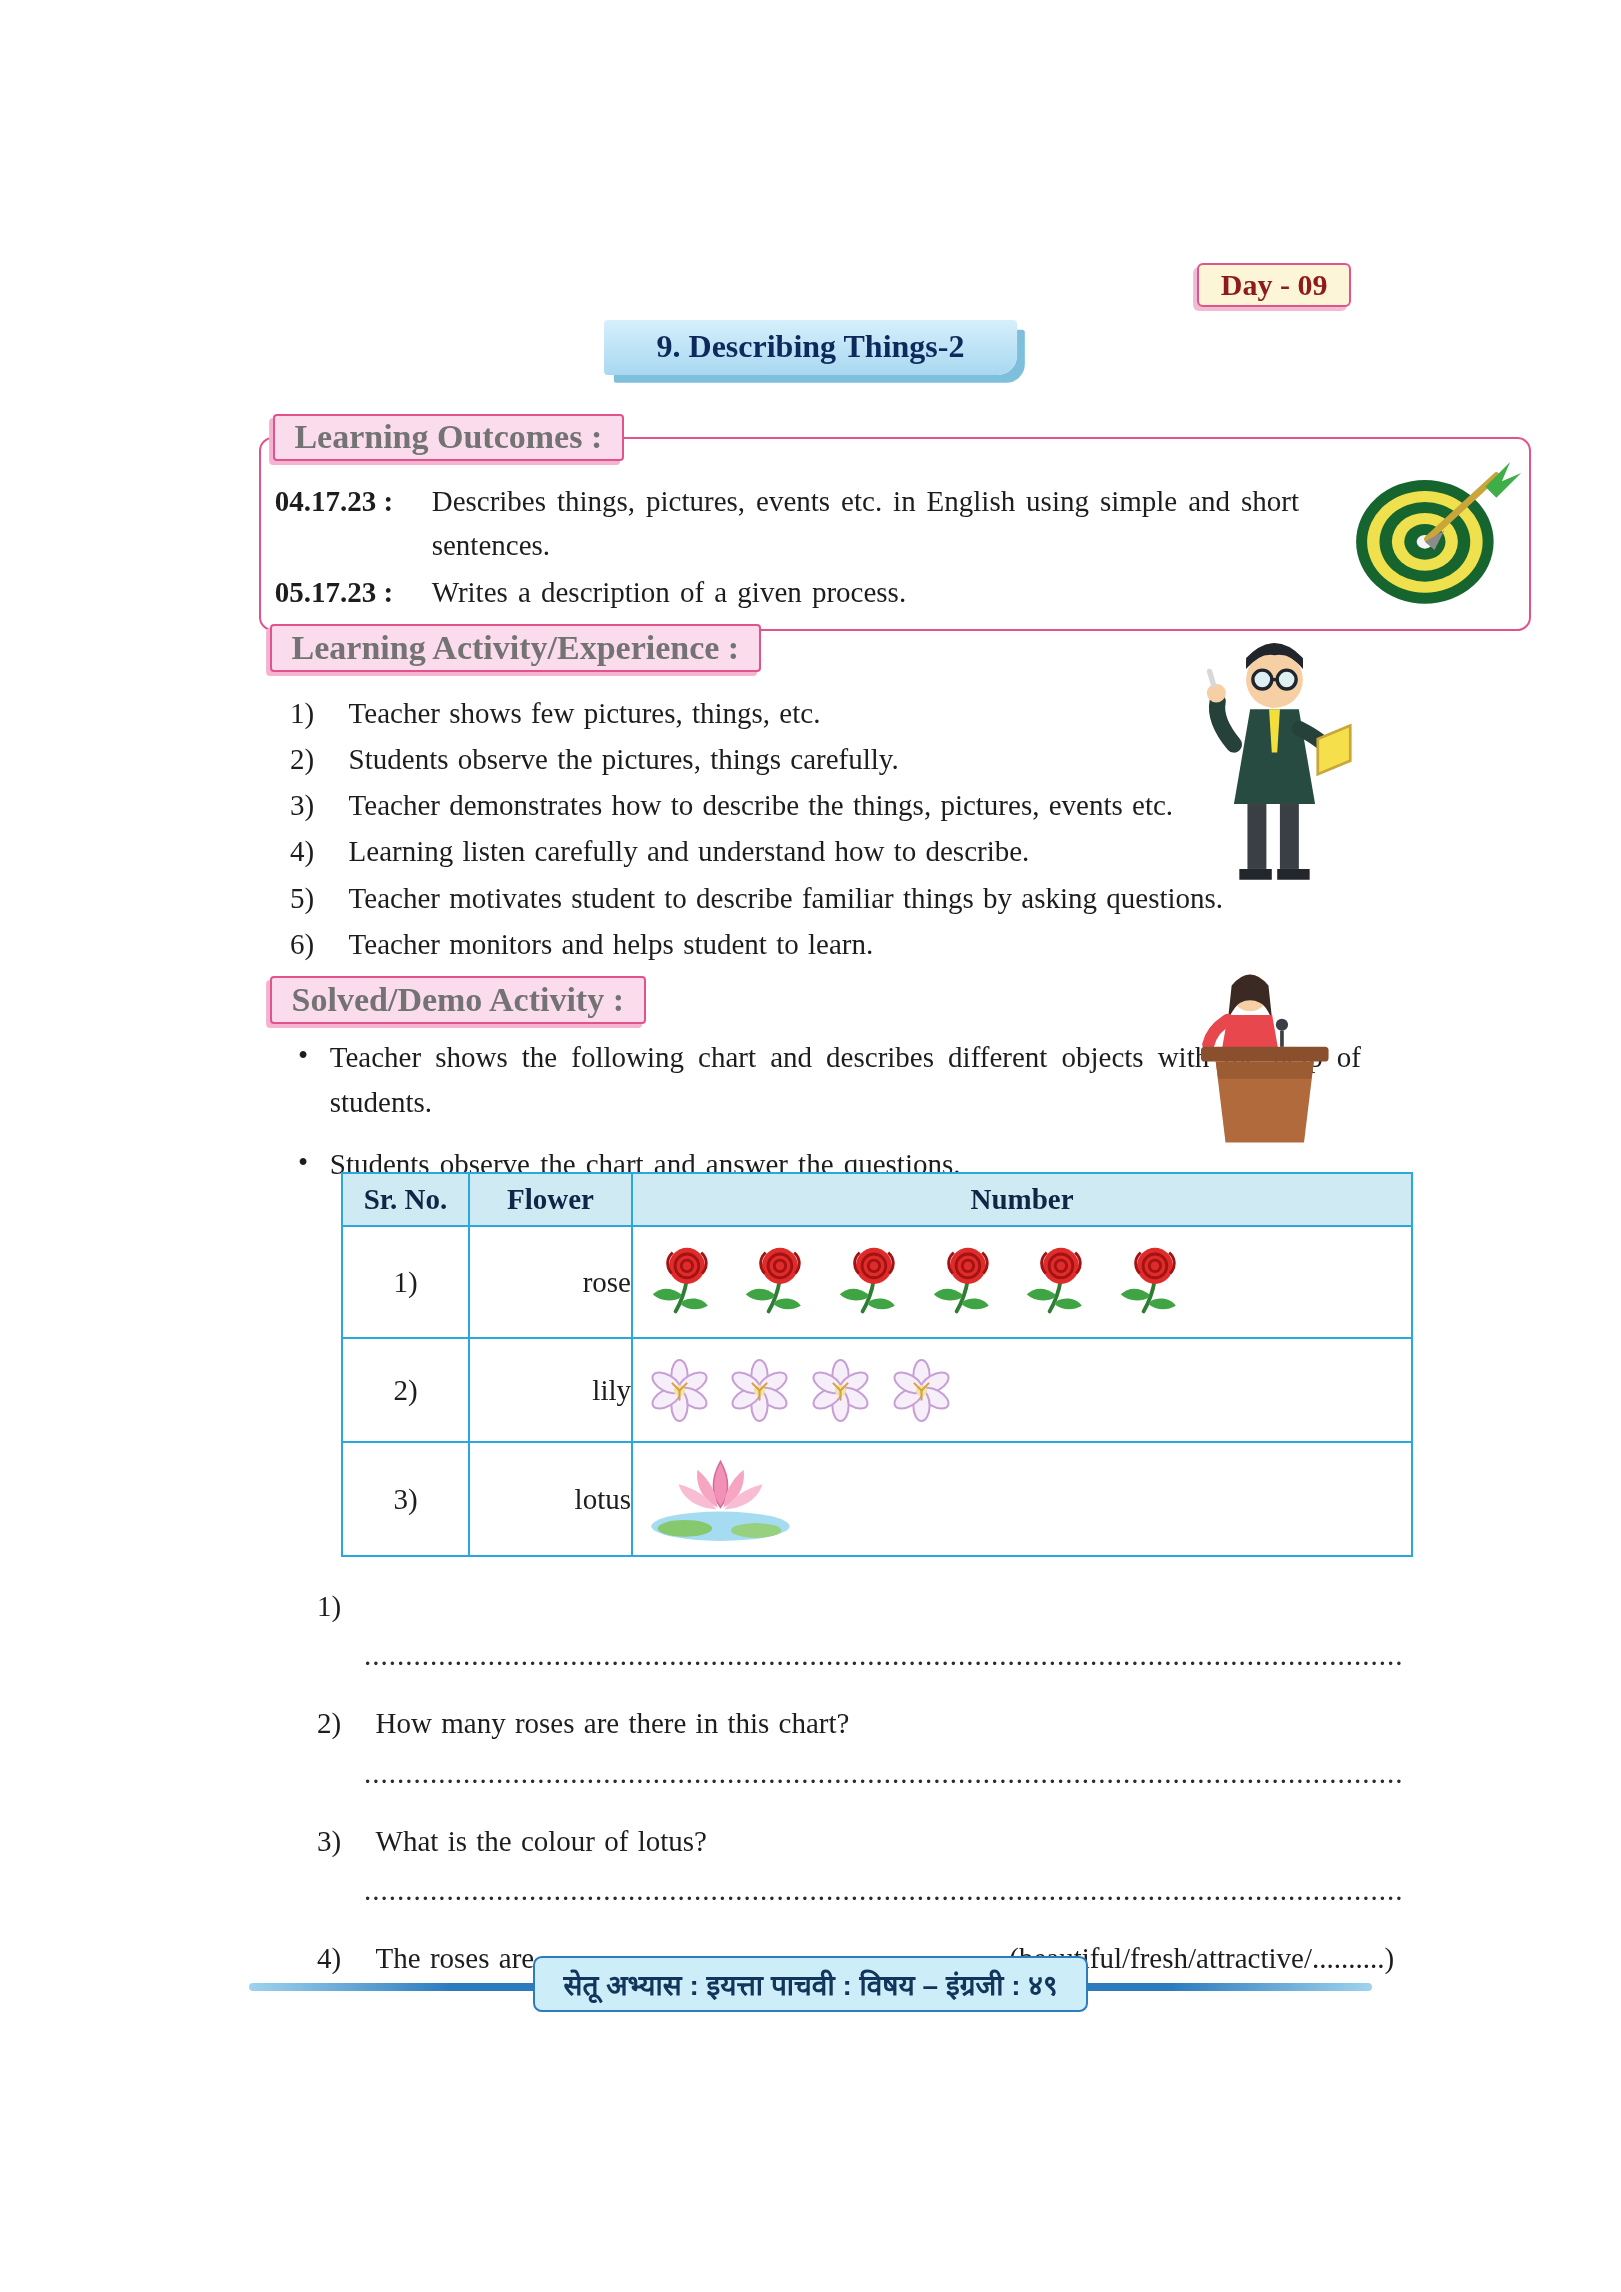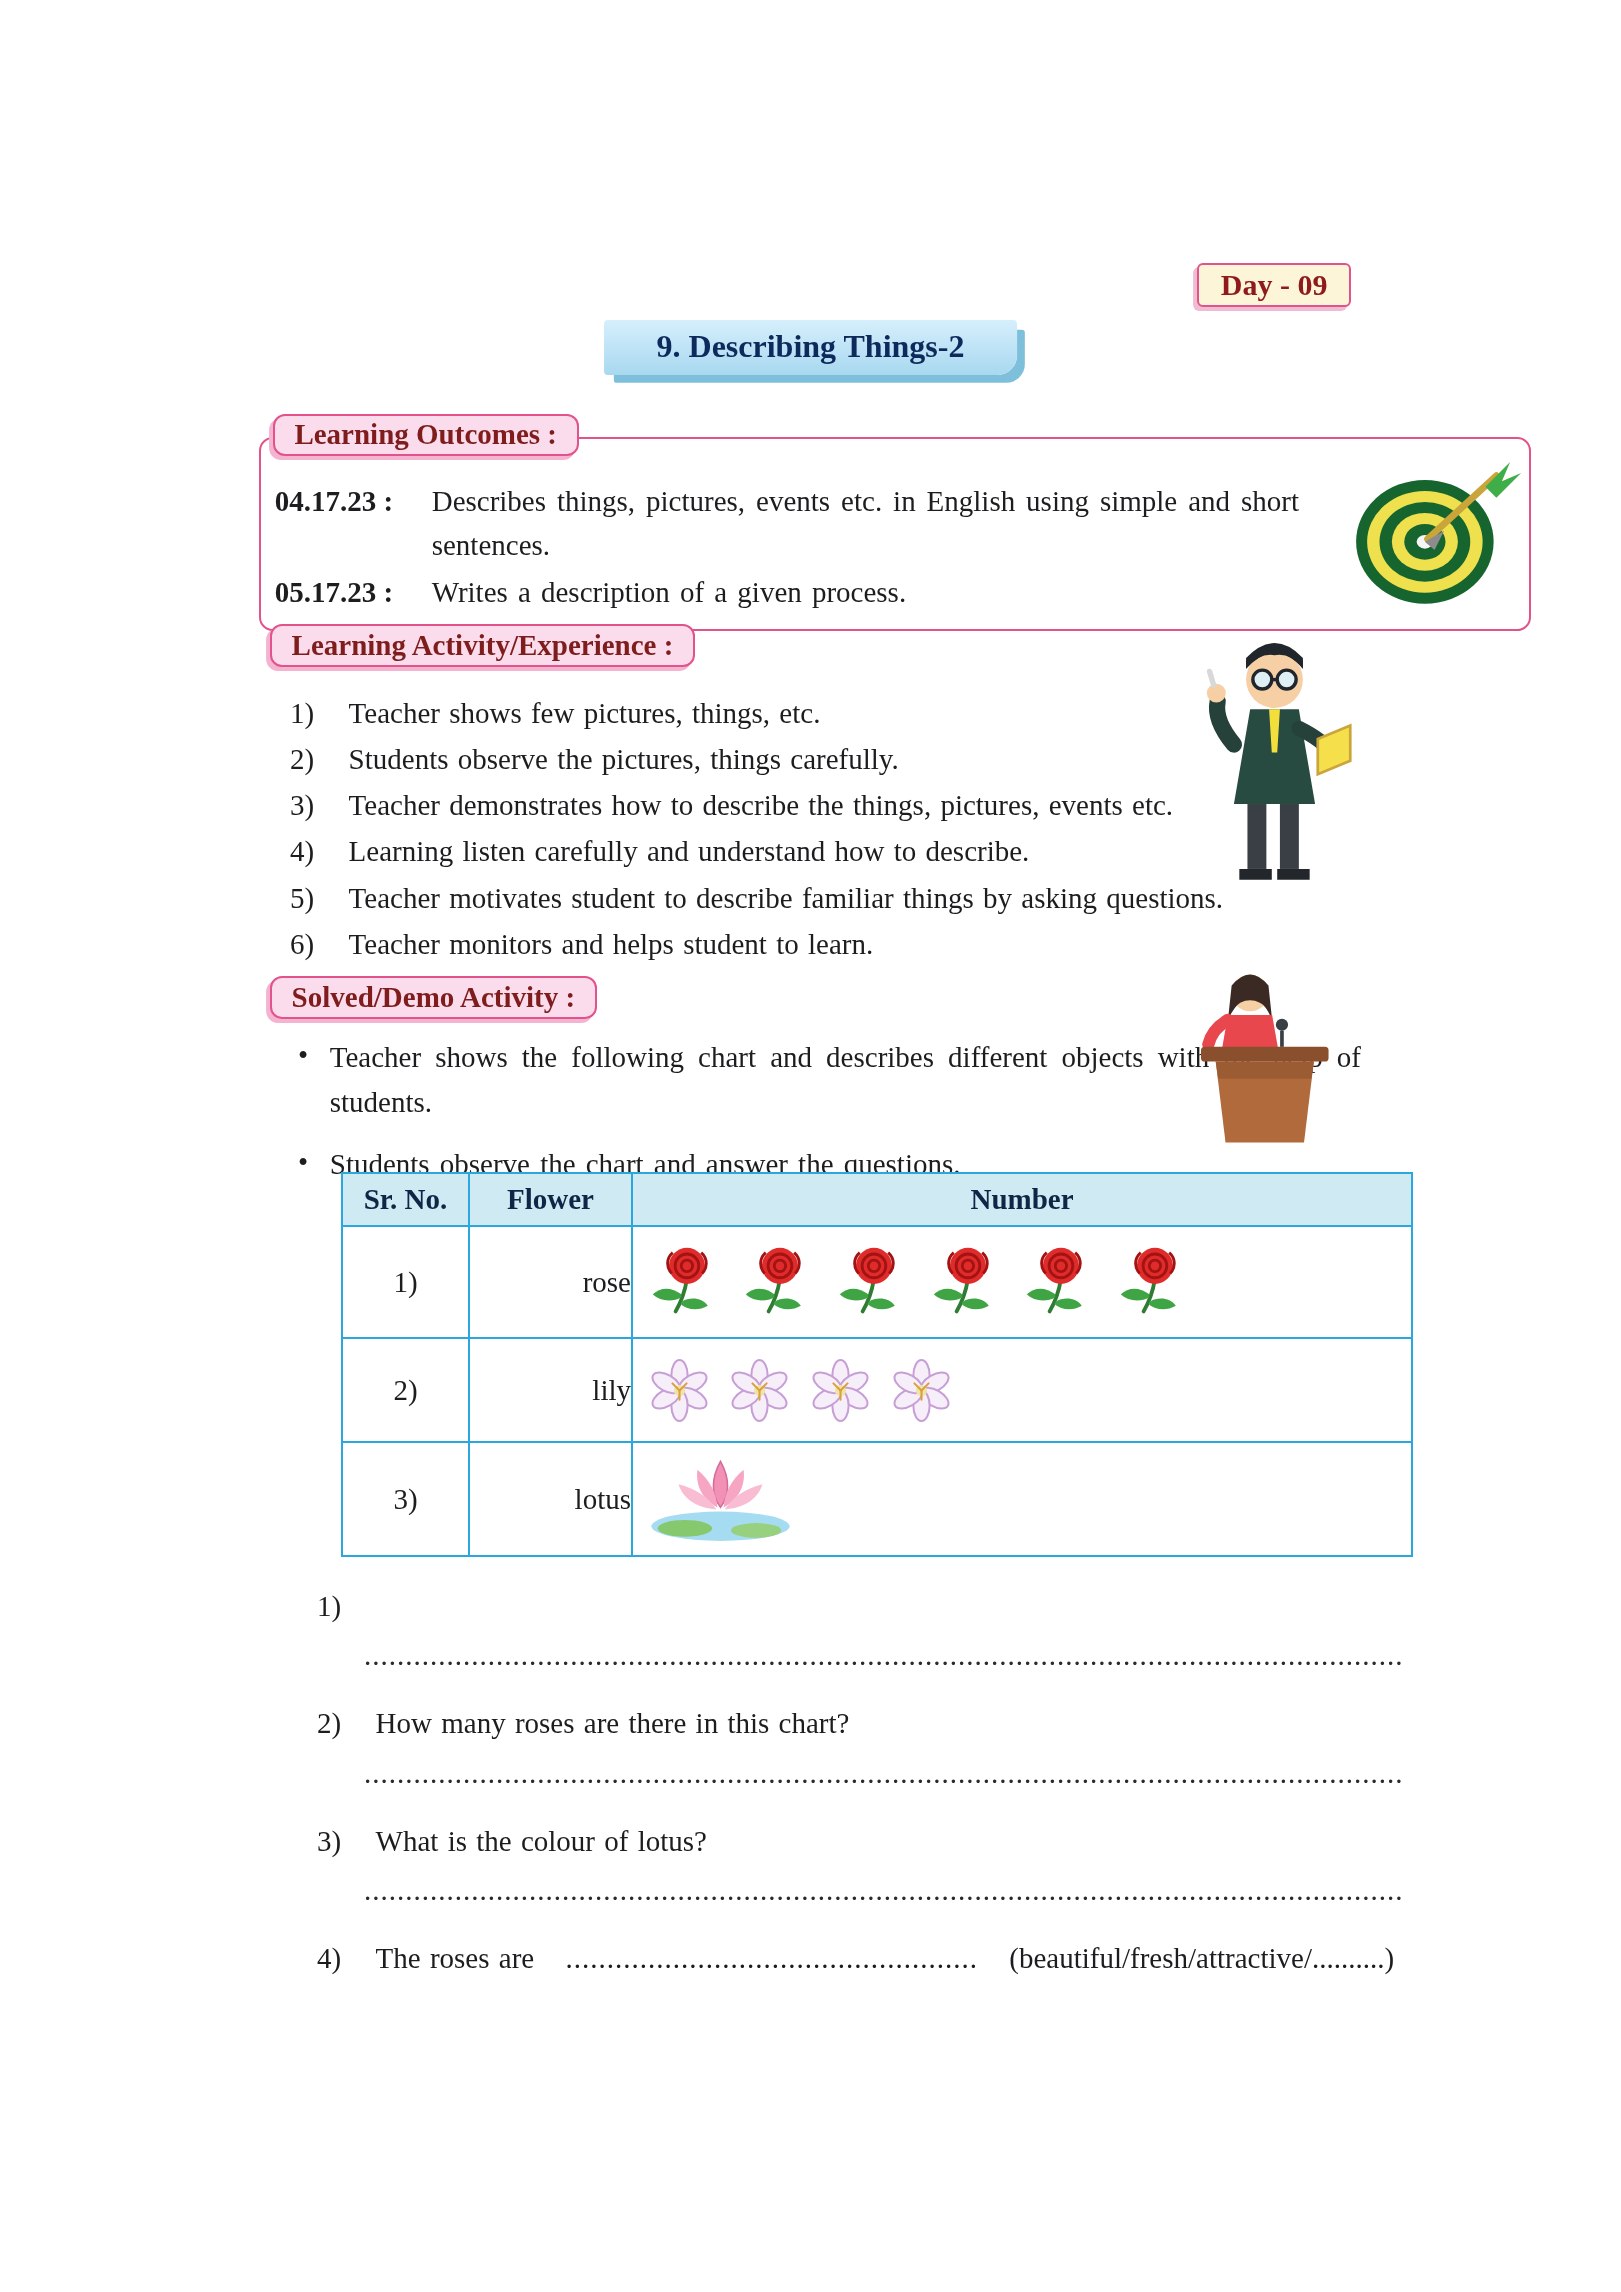--- a/index.html
+++ b/index.html
@@ -20,22 +20,22 @@
   .title-band {
     position:absolute; top:320px; left:50%; transform:translateX(-50%);
     background:linear-gradient(180deg,#d6effc,#a8d8f0);
     color:#0e2a5c; font-size:32px; font-weight:bold;
     padding:7.8px 53px 9.8px; border-radius:3.9px 3.9px 19.6px 3.9px;
     box-shadow:8.8px 8.8px 0 -1px #7ec0dc;
     white-space:nowrap;
   }
   .pill {
     display:inline-block; background:#fbdcec; border:2.9px solid #e2528b;
-    border-radius:12px; padding:2.9px 19.6px;
-    font-weight:bold; font-size:29px; color:#7f1d1d;
+    border-radius:4px; padding:2.9px 19.6px;
+    font-weight:bold; font-size:34px; color:#737373;
     box-shadow:-3.9px 3.9px 0 #f3b3d1; white-space:nowrap;
   }
 
   
   .outcomes-box {
     position:absolute; top:437px; left:169px; width:1272px; height:194px;
     border:2.9px solid #e2528b; border-radius:13.7px;
   }
   .outcomes-box > .pill { position:absolute; top:-25.5px; left:11.8px; }
   .outcomes-content { padding:41px 230px 9.8px 13.7px; }
@@ -445,15 +445,19 @@
     <div class="q-block q4">
       <div class="q-line">
         <span class="q-num">4)</span>
         <span class="q-txt">The roses are</span>
         <span class="blank">..................................................</span>
         <span class="opts">(beautiful/fresh/attractive/..........)</span>
       </div>
     </div>
   </div>
 
+  <div class="footer">
+    <div class="footer-rule"></div>
+    <div class="footer-badge">सेतू अभ्यास : इयत्ता पाचवी : विषय – इंग्रजी : ४९</div>
+  </div>
 
 </div>
 
 
 </body></html>

